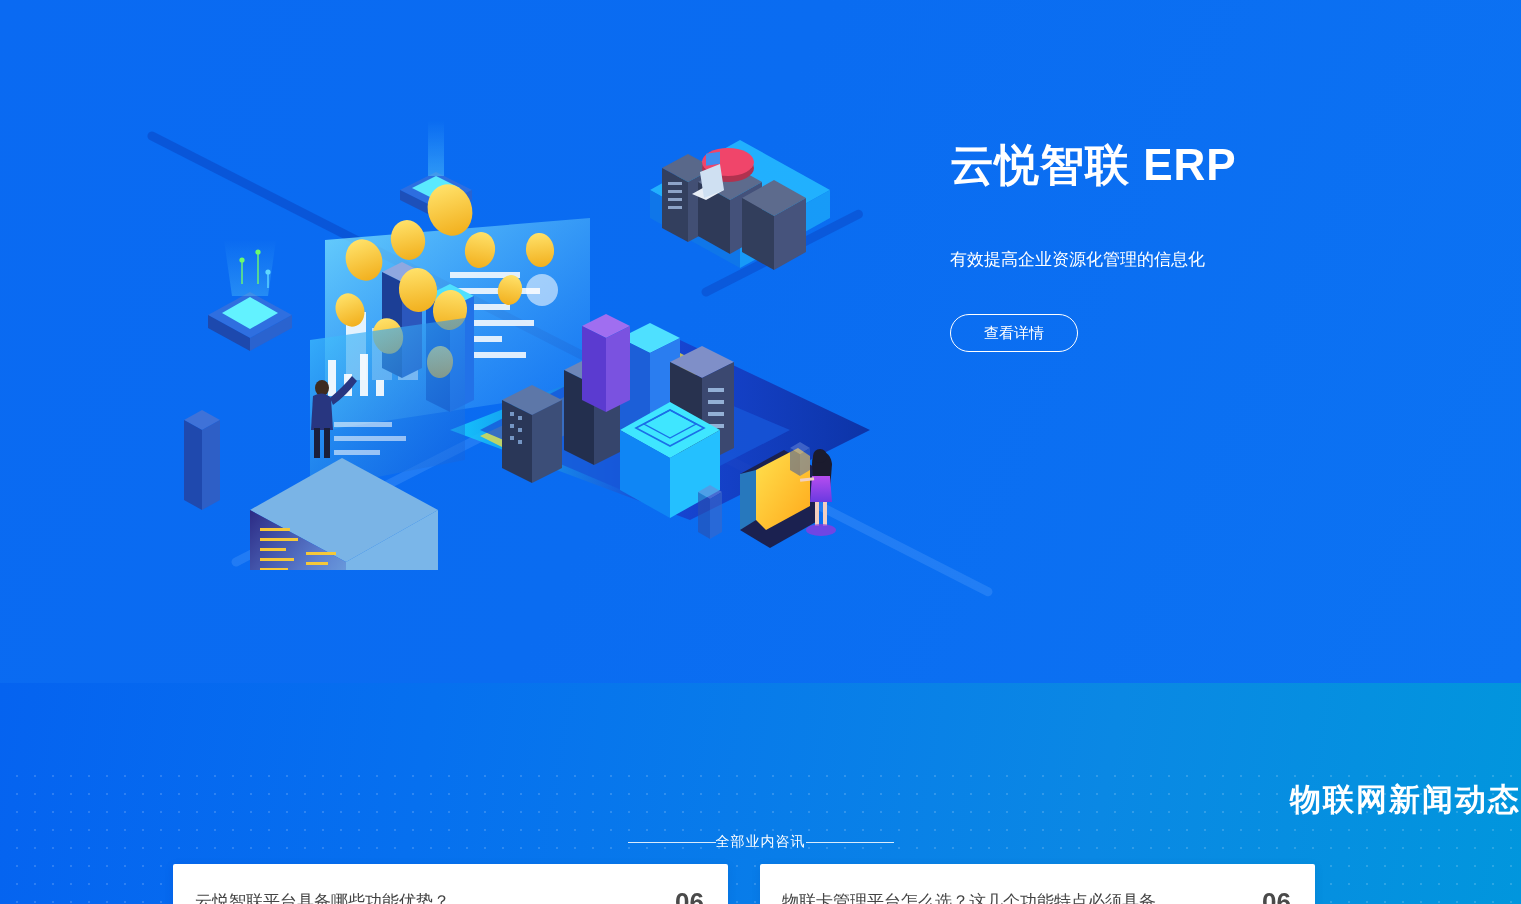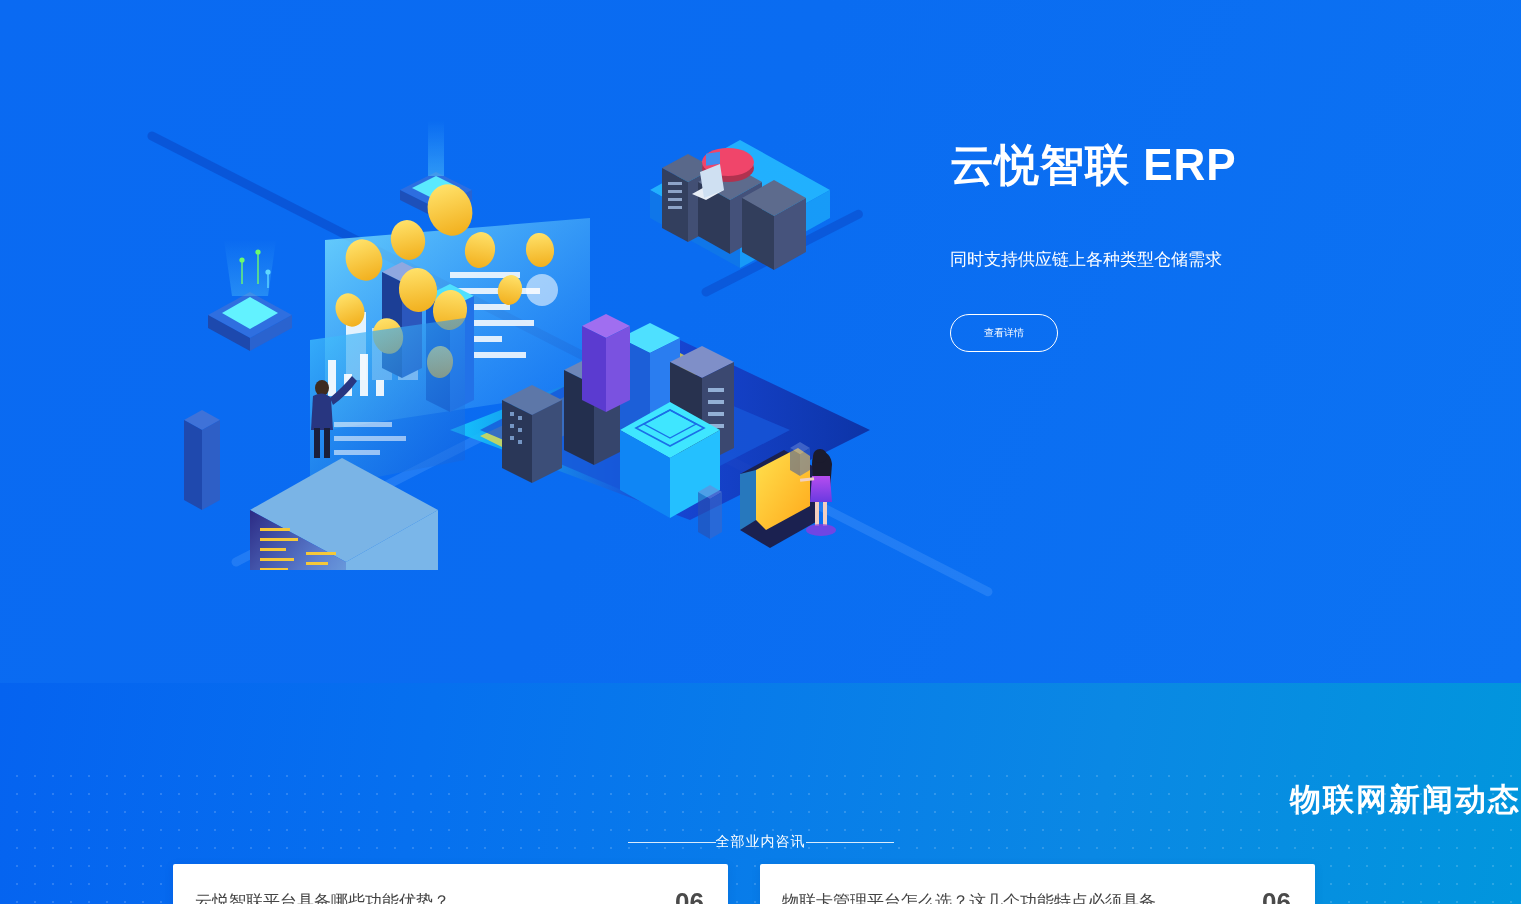--- a/index.html
+++ b/index.html
@@ -37,21 +37,21 @@
   }
   .hero-sub{
     font-size:17px; font-weight:400; line-height:1.5; margin-bottom:42px; color:#ffffff;
   }
   .hero-desc{
     font-size:15px; line-height:1.72; color:#ffffff; margin-bottom:40px; max-width:400px;
   }
   .hero-btn{
     display:inline-block; padding:0 33px; height:38px; line-height:36px;
     border:1px solid #ffffff; border-radius:19px; color:#fff;
-    font-size:10px; background:transparent; cursor:pointer;
+    font-size:15px; background:transparent; cursor:pointer;
     font-family:"Liberation Sans","DejaVu Sans",sans-serif;
   }
 
   
   .news{
     position:absolute; left:0; top:683px; width:1521px; height:221px;
     background:linear-gradient(100deg,#0563f0 0%,#0670ef 28%,#0a88e4 72%,#0196dd 100%);
     overflow:hidden;
   }
   .dots{
@@ -379,21 +379,21 @@
         <g opacity=".5">
           <polygon points="640,348 650,342 660,348 650,354" fill="#6a8ad8"></polygon>
           <polygon points="640,348 640,370 650,376 650,354" fill="#2a50b0"></polygon>
           <polygon points="660,348 660,370 650,376 650,354" fill="#3c68c8"></polygon>
         </g>
       </svg>
     </div>
 
     <div class="hero-text">
       <h1 class="hero-title">云悦智联 ERP</h1>
-      <p class="hero-sub">同时支持供应链上各种类型仓储需求</p>
+      <p class="hero-sub">有效提高企业资源化管理的信息化</p>
       <button class="hero-btn">查看详情</button>
     </div>
   </section>
 
   <section class="news">
     <div class="dots"></div>
 
     <div class="news-inner">
       <h2 class="news-title">物联网新闻动态</h2>
       <div class="news-sub-wrap">

